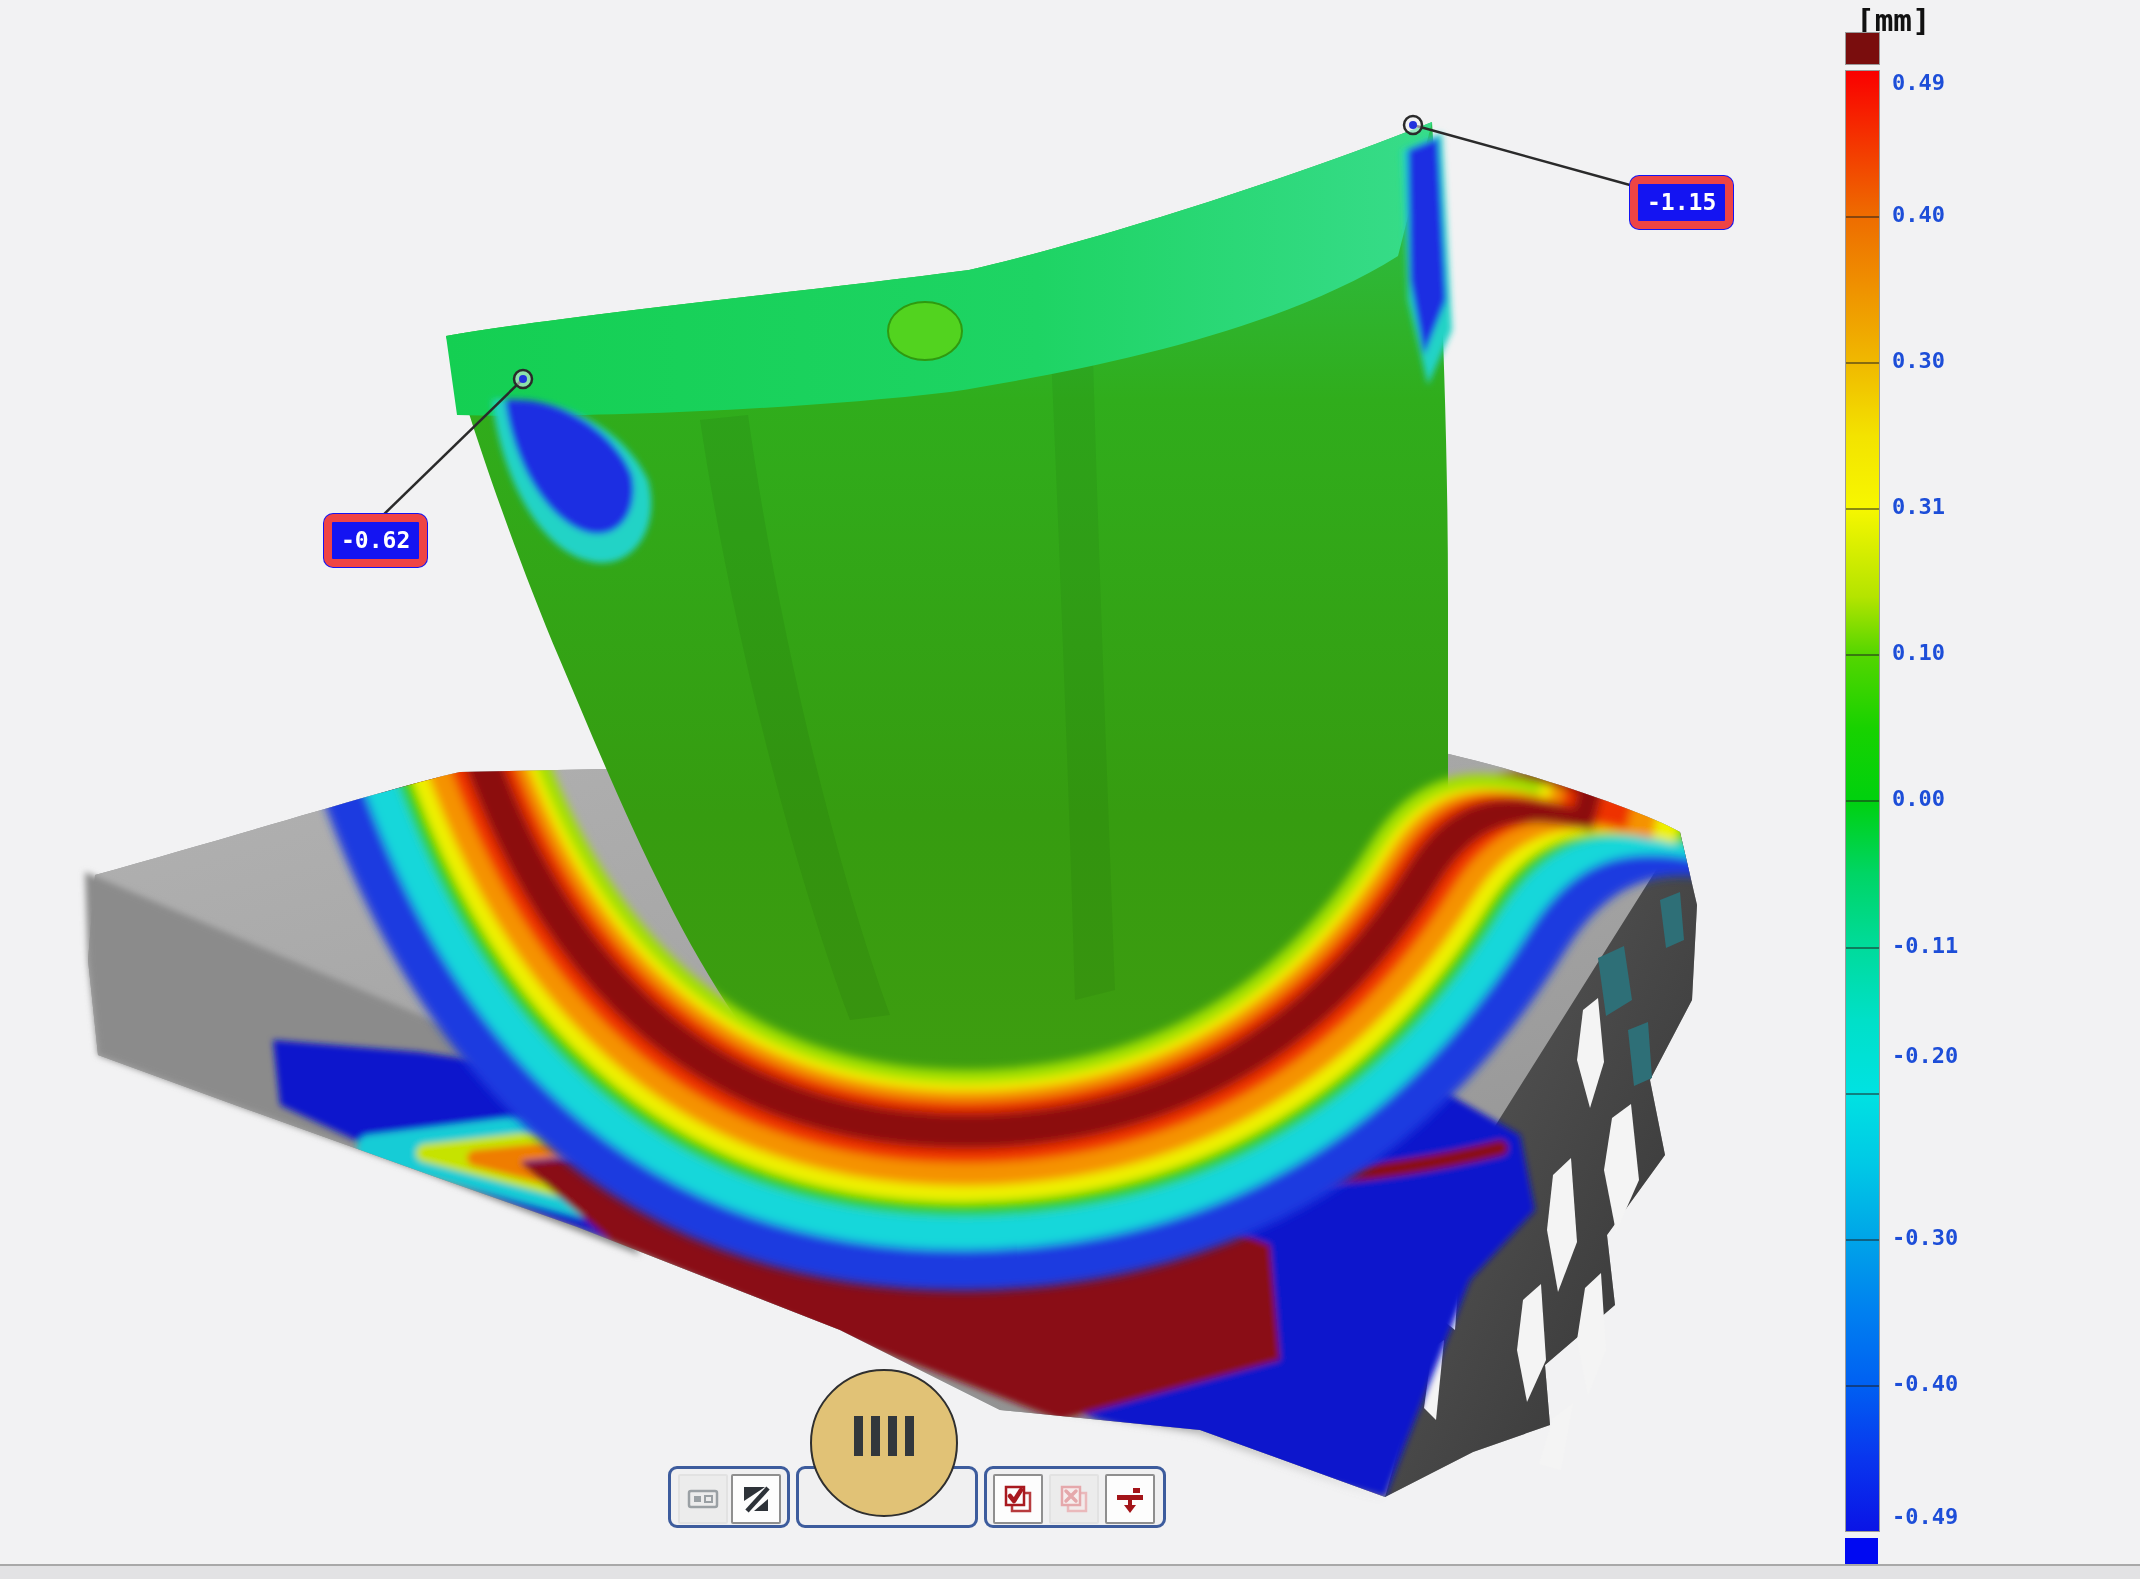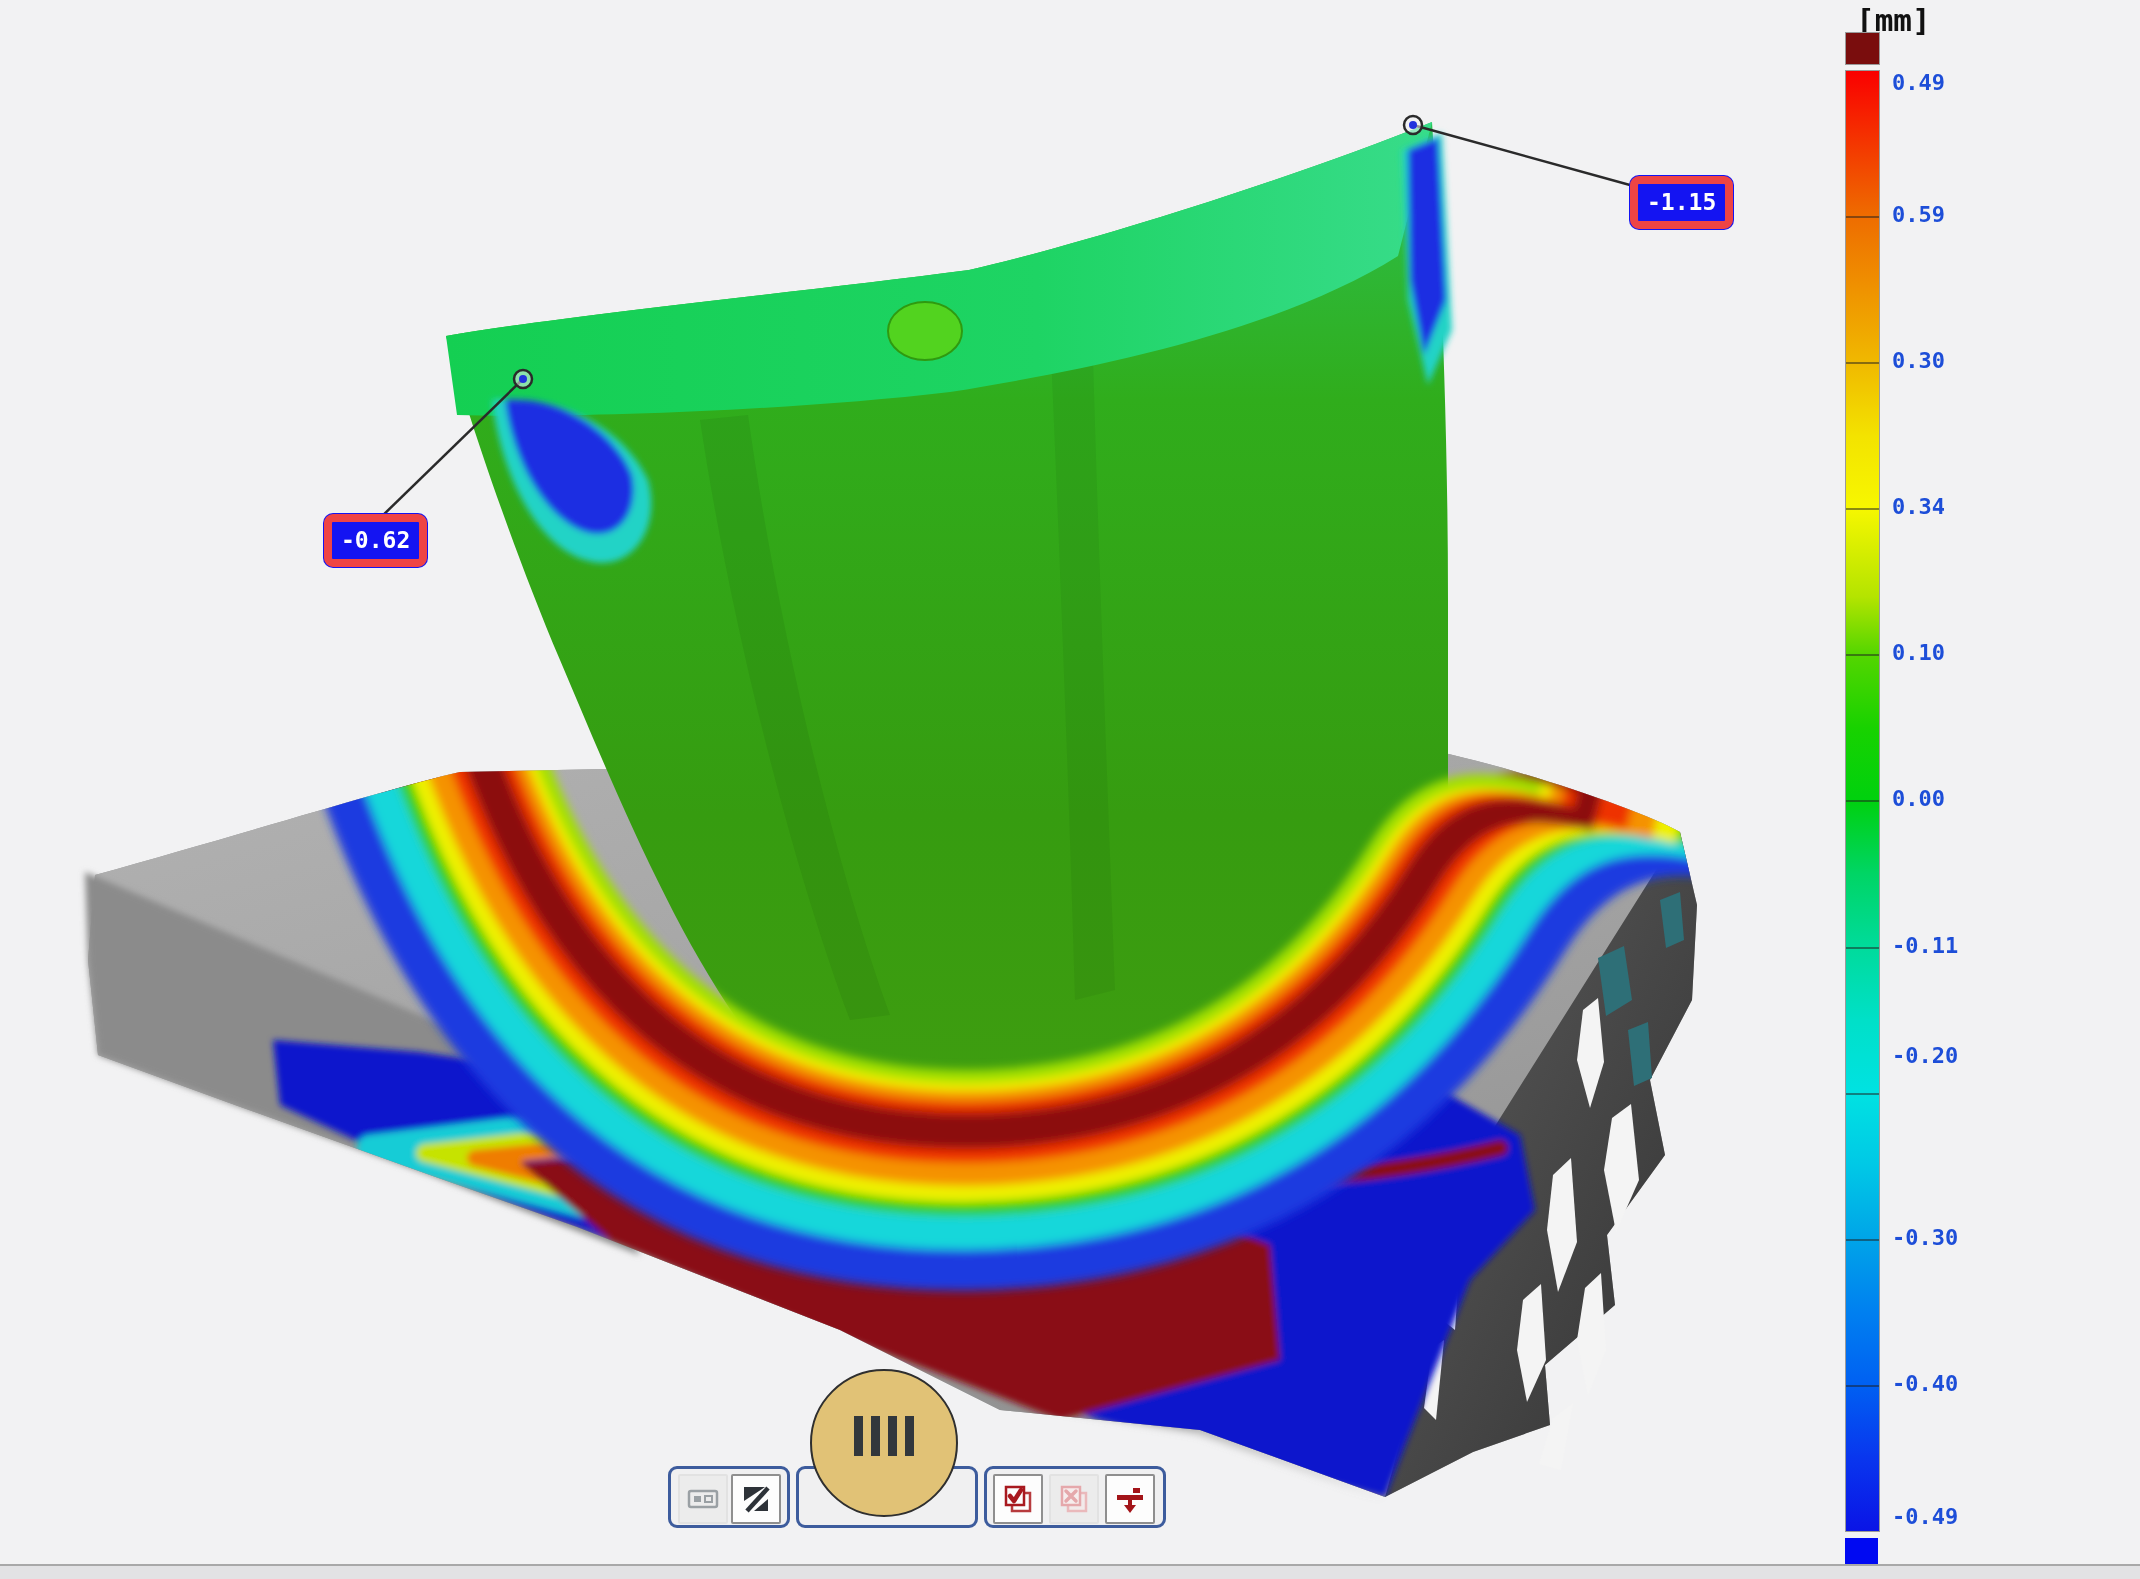--- a/index.html
+++ b/index.html
@@ -200,23 +200,23 @@
     <div class="cb-line"></div>
     <div class="cb-line"></div>
     <div class="cb-line"></div>
     <div class="cb-line"></div>
     <div class="cb-line"></div>
     <div class="cb-line"></div>
   </div>
   <div class="cb-under"></div>
   <div class="cb-labels">
     <span class="cb-label">0.49</span>
-    <span class="cb-label">0.59</span>
+    <span class="cb-label">0.40</span>
     <span class="cb-label">0.30</span>
-    <span class="cb-label">0.34</span>
+    <span class="cb-label">0.31</span>
     <span class="cb-label">0.10</span>
     <span class="cb-label">0.00</span>
     <span class="cb-label">-0.11</span>
     <span class="cb-label">-0.20</span>
     <span class="cb-label">-0.30</span>
     <span class="cb-label">-0.40</span>
     <span class="cb-label">-0.49</span>
   </div>
 
   <div class="tb-group tb-left">

